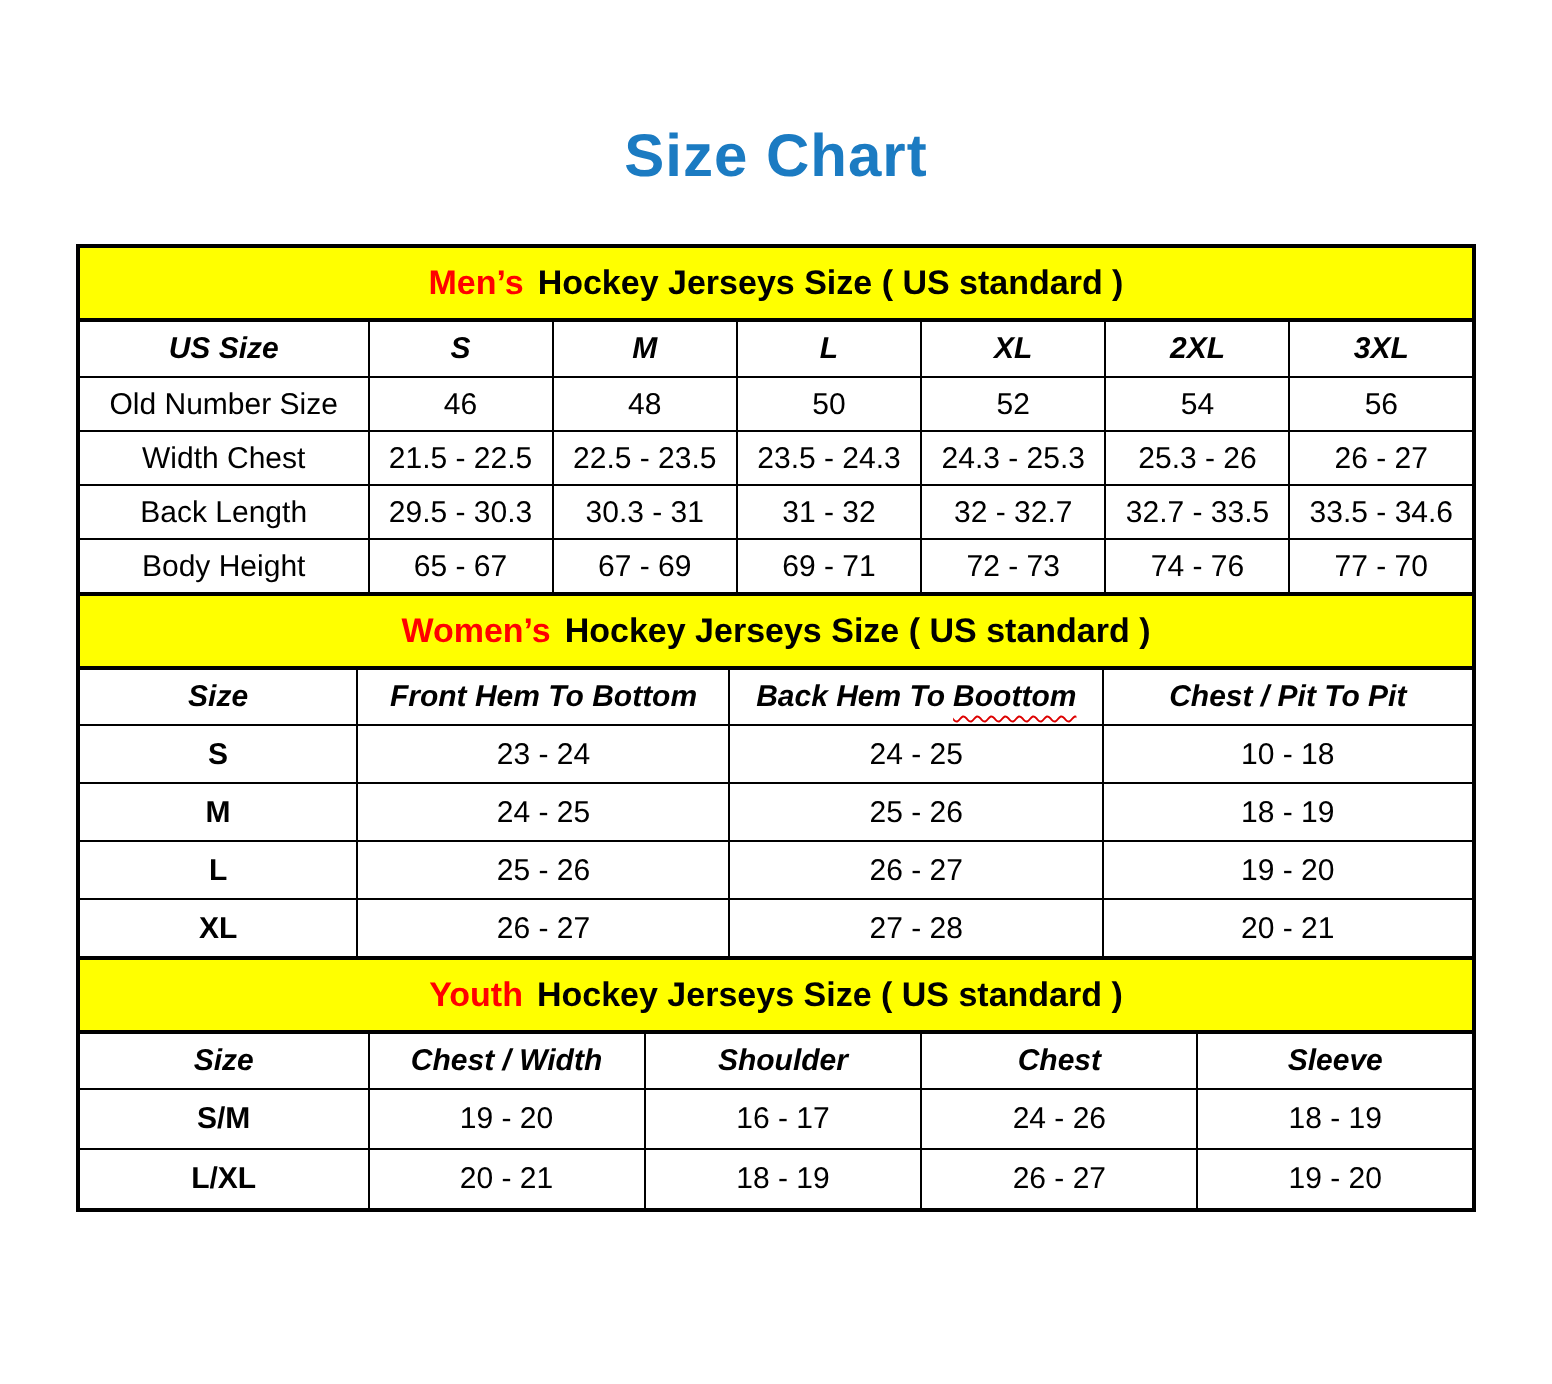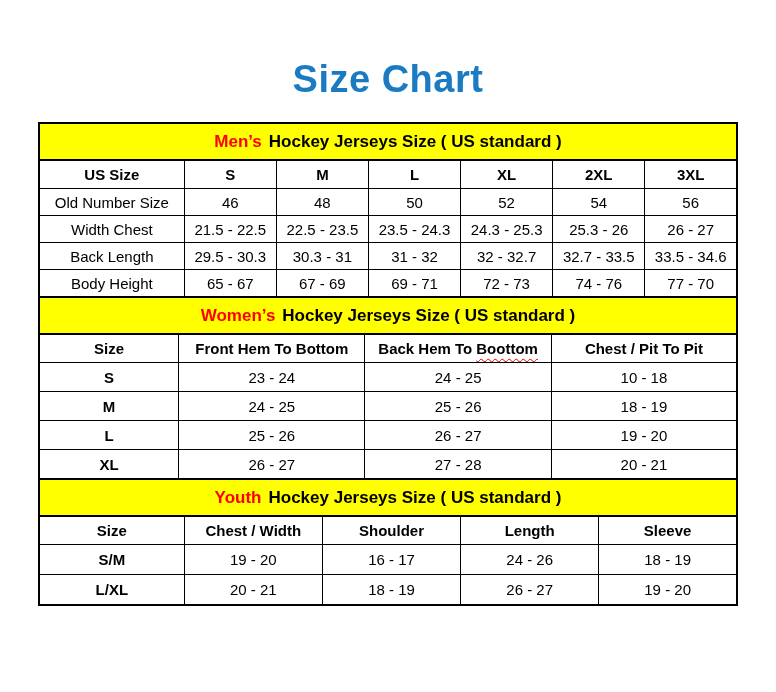--- a/index.html
+++ b/index.html
@@ -3,40 +3,40 @@
 <meta charset="utf-8">
 <style>
   html, body { margin: 0; padding: 0; background: #ffffff; }
   body {
     width: 776px; height: 692px; overflow: hidden;
     font-family: "Liberation Sans", sans-serif; color: #000;
     position: relative;
   }
   .title {
     text-align: center; margin: 60px 0 0 0;
-    font-size: 38px; line-height: 38px; font-weight: bold;
+    font-size: 30px; line-height: 38px; font-weight: bold;
     color: #1b7bc2; letter-spacing: 0.5px;
   }
   .chart { width: 700px; margin: 24px auto 0 auto; }
   table {
     width: 100%; border-collapse: collapse; table-layout: fixed;
     border: 2px solid #000;
     margin-top: 24px;
   }
   table.follow { margin-top: -2px; }
   th, td {
     border: 1px solid #000; text-align: center; vertical-align: middle;
     padding: 0 2px; font-size: 15px; overflow: hidden; white-space: nowrap;
   }
   tr.band td {
     background: #ffff00; font-weight: bold; font-size: 17px;
     height: 35px; border: 2px solid #000;
   }
   tr.band .accent { color: #ff0000; margin-right: 7px; }
-  thead tr.cols th { font-weight: bold; height: 27px; }
+  thead tr.cols th { font-weight: bold; height: 27px; font-style: italic; }
   tbody td { font-weight: normal; }
   .t-mens  tbody td { height: 26px; }
   .t-womens tbody td { height: 28px; }
   .t-youth tbody td { height: 29px; }
   .t-womens tbody td:first-child,
   .t-youth  tbody td:first-child { font-weight: bold; }
   .sp-error {
     text-decoration: underline;
     text-decoration-style: wavy;
     text-decoration-color: #dd0000;
@@ -179,21 +179,21 @@
     <thead>
       <tr class="band">
         <td colspan="5">
           <span class="accent">Youth</span><span>Hockey Jerseys Size ( US standard )</span>
         </td>
       </tr>
       <tr class="cols">
         <th>Size</th>
         <th>Chest / Width</th>
         <th>Shoulder</th>
-        <th>Length</th>
+        <th>Chest</th>
         <th>Sleeve</th>
       </tr>
     </thead>
     <tbody>
       <tr>
         <td>S/M</td>
         <td>19 - 20</td>
         <td>16 - 17</td>
         <td>24 - 26</td>
         <td>18 - 19</td>

